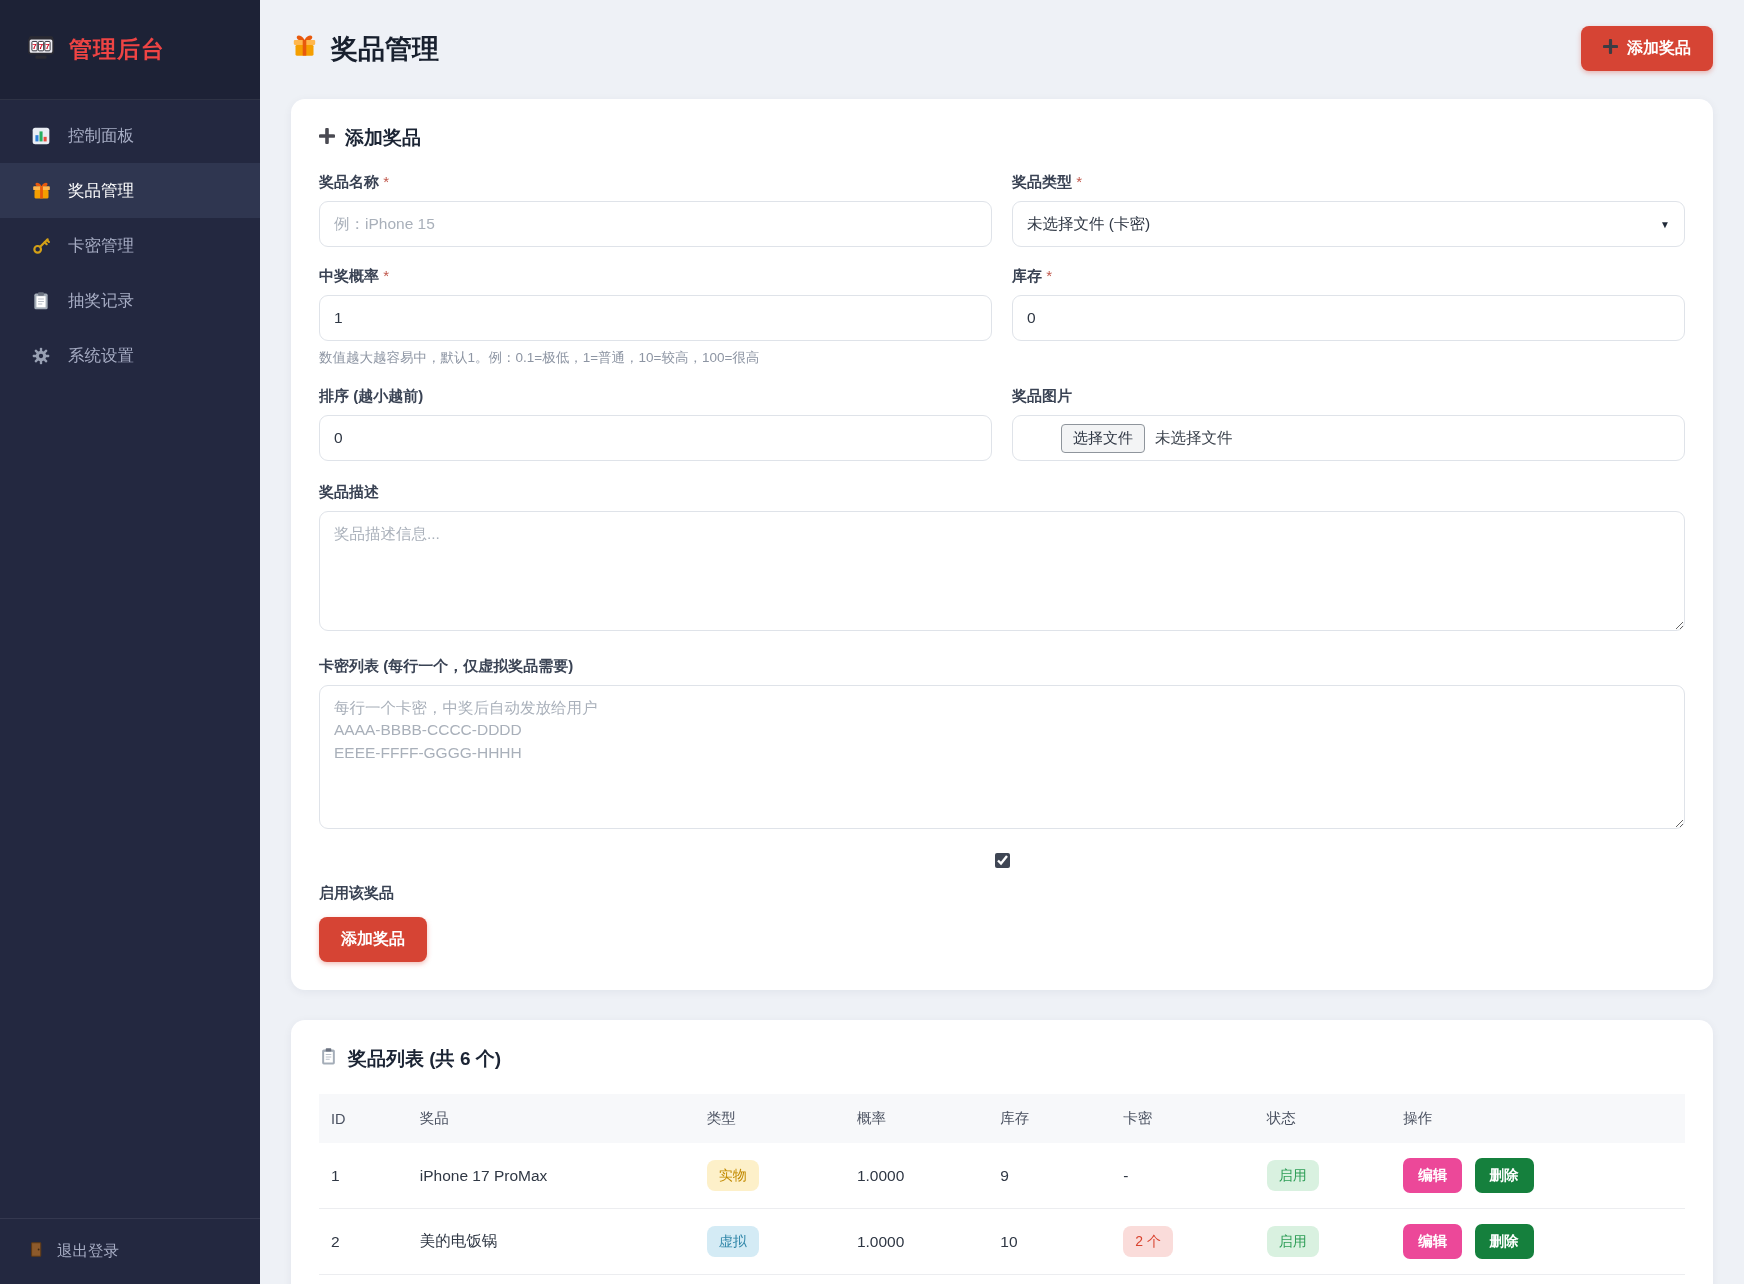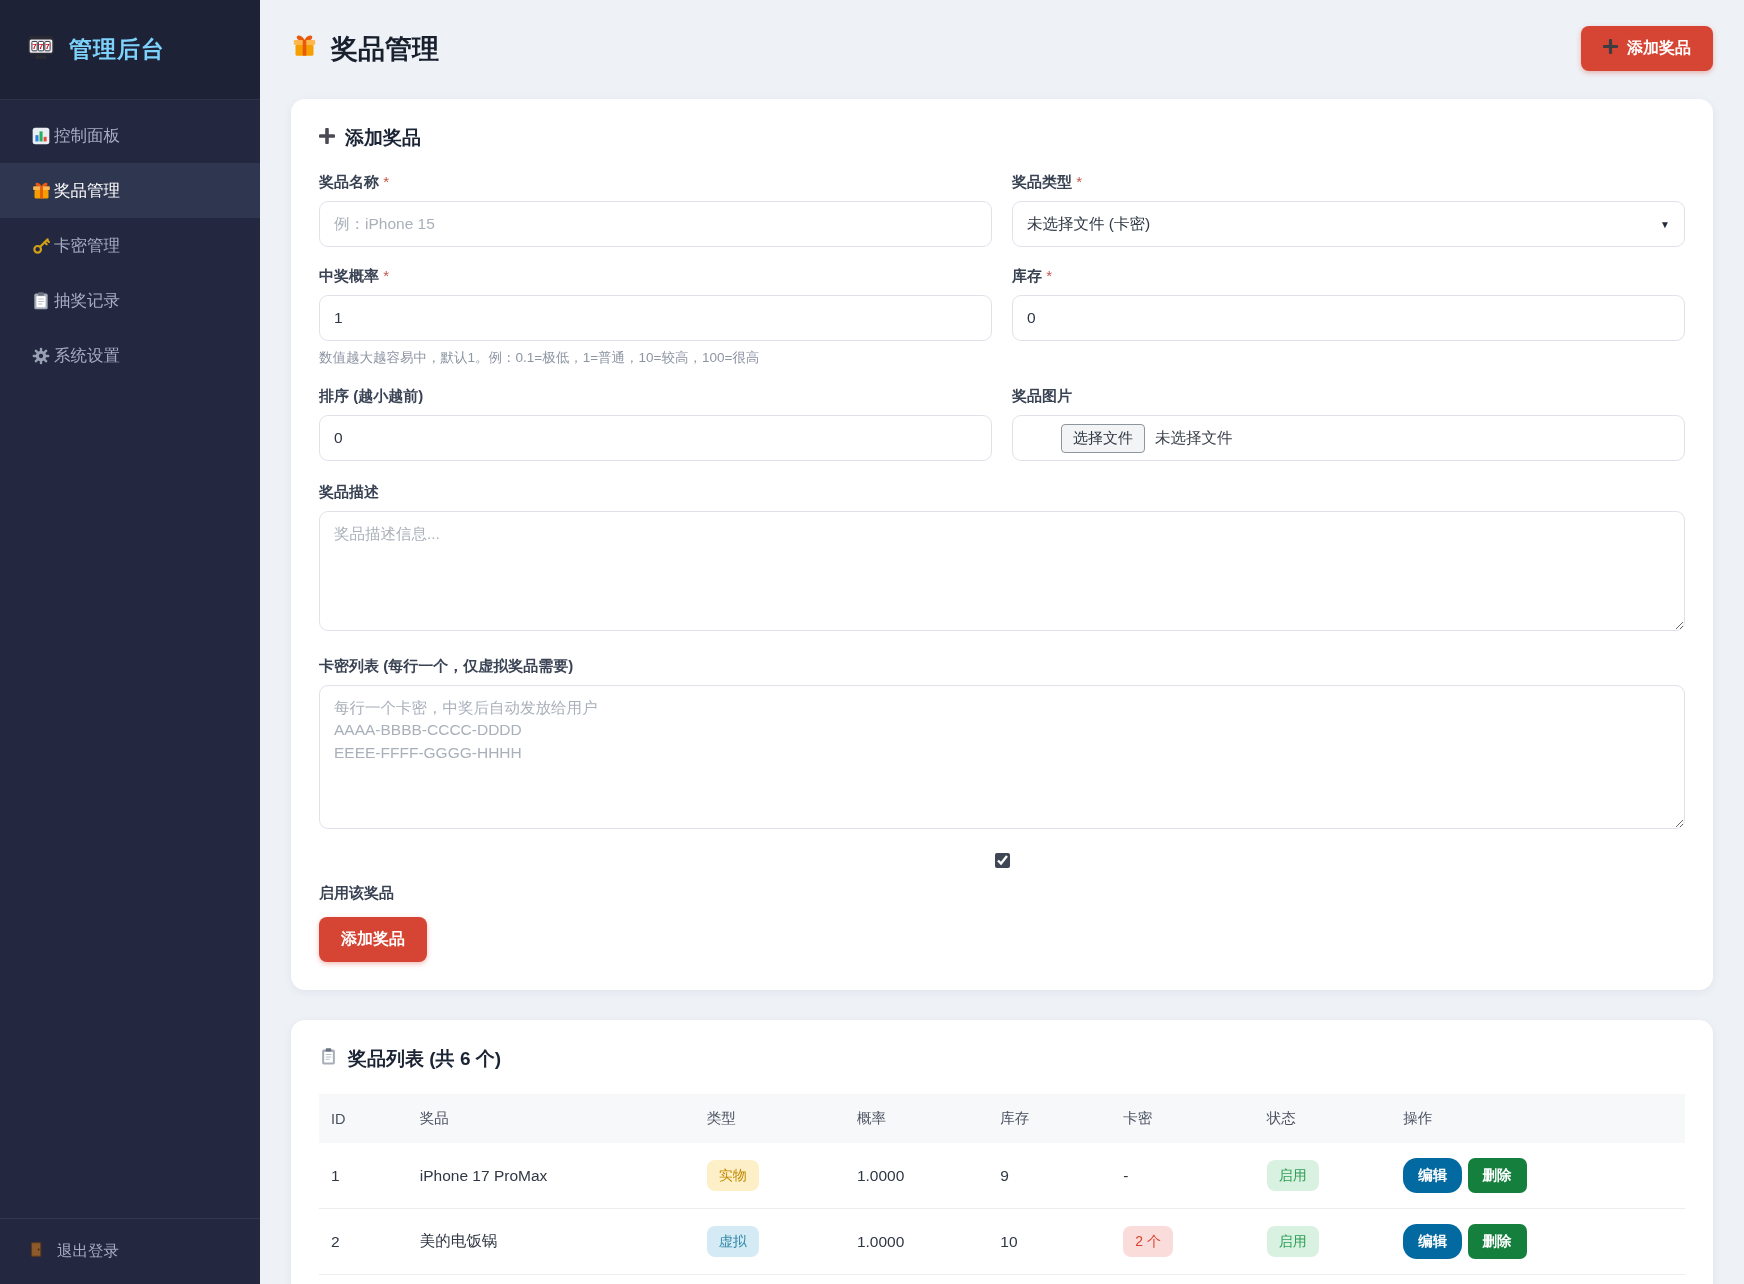--- a/index.html
+++ b/index.html
@@ -7,23 +7,23 @@
   body {
     font-family:"Liberation Sans","DejaVu Sans",sans-serif;
     background:#eef1f6; color:#2f3744; display:flex;
   }
 
   
   .sidebar { width:260px; height:1284px; background:#232840; color:#a7adc4;
              display:flex; flex-direction:column; flex-shrink:0; }
   .logo { height:100px; display:flex; align-items:center; gap:13px; padding:0 26px;
           background:#1d2236; border-bottom:1px solid rgba(255,255,255,.08); }
-  .logo-title { color:#7dd3fc; font-size:23px; font-weight:bold; letter-spacing:1px; }
+  .logo-title { color:#ef4444; font-size:23px; font-weight:bold; letter-spacing:1px; }
   .nav { flex:1; padding-top:8px; }
-  .nav-item { height:55px; display:flex; align-items:center; gap:2px; padding:0 30px;
+  .nav-item { height:55px; display:flex; align-items:center; gap:16px; padding:0 30px;
               font-size:16.5px; cursor:pointer; }
   .nav-item.active { background:#2f3650; color:#fff; }
   .nav-item .ico { width:22px; display:flex; justify-content:center; }
   .sidebar-footer { border-top:1px solid rgba(255,255,255,.08); padding:22px 28px;
                     display:flex; align-items:center; gap:12px; font-size:15.5px; cursor:pointer; }
 
   
   .main { flex:1; padding:26px 31px; overflow:hidden; }
   .page-header { display:flex; justify-content:space-between; align-items:center; margin-bottom:28px; }
   .page-title { font-size:27px; font-weight:bold; color:#18202e; display:flex; align-items:center; gap:13px; }
@@ -67,21 +67,21 @@
              color:#4a5160; padding:15px 12px; }
   tbody td { padding:15px 12px; border-top:1px solid #ecedf0; font-size:15.5px; color:#2f3744; }
   tbody tr:first-child td { border-top:none; }
   .badge { display:inline-block; padding:6px 12px; border-radius:8px; font-size:14px; line-height:1.35; }
   .badge-yellow { background:#fdf0c9; color:#c28a00; }
   .badge-blue   { background:#d4ebf5; color:#3187a9; }
   .badge-green  { background:#d9f1e0; color:#2e9e57; }
   .badge-pink   { background:#fadcda; color:#d9432f; }
   .btn-sm { border:none; border-radius:7px; color:#fff; font-size:14.5px; font-weight:bold;
             padding:8px 15px; cursor:pointer; font-family:inherit; }
-  .btn-edit { background:#0369a1; margin-right:1px;border-radius:14px; }
+  .btn-edit { background:#ec4899; margin-right:8px; }
   .btn-del  { background:#15803d; }
 </style>
 </head>
 <body>
 
 <aside class="sidebar">
   <div class="logo">
     <span>
       <svg width="30" height="30" viewBox="0 0 32 32">
         <rect x="3" y="3.5" width="26" height="4.5" rx="2" fill="#2b2b33"></rect>

